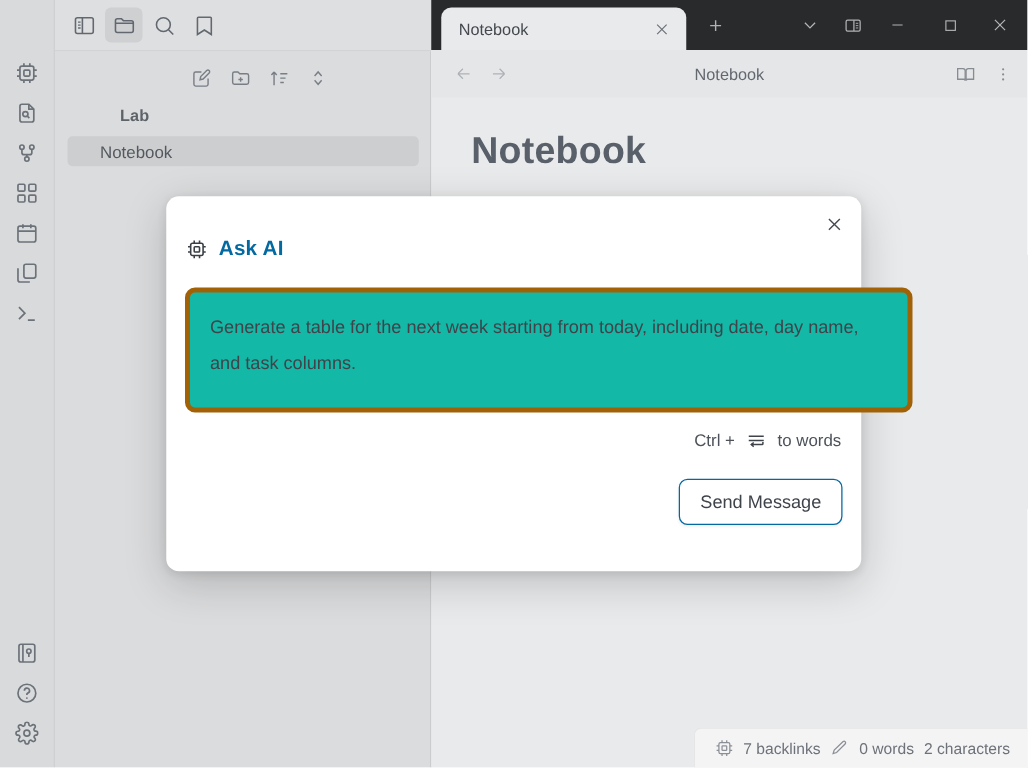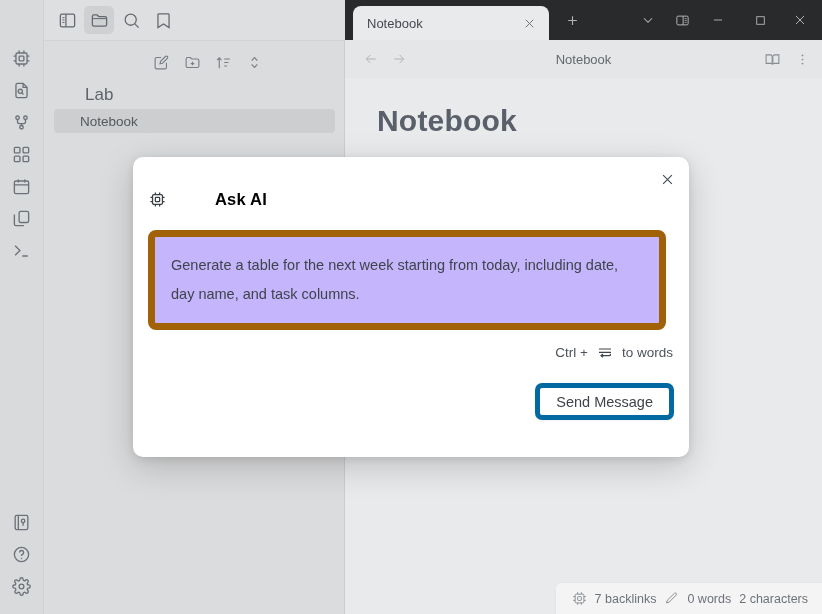--- a/index.html
+++ b/index.html
@@ -62,22 +62,22 @@
   .panel-tools {
     position: absolute; left: 0; top: 45px;
     width: 301px; height: 34px;
     display: flex; align-items: center; justify-content: flex-end;
     padding-right: 82px; gap: 14px;
     color: #7a7f87;
   }
   .panel-tools .tool { cursor: pointer; display:flex; }
 
   .section-label {
-    position: absolute; left: 41px; top: 85px;
-    font-size: 17px; color: #5a5f66; font-weight: 400;
+    position: absolute; left: 52px; top: 85px;
+    font-size: 13px; color: #5a5f66; font-weight: 700;
     letter-spacing: .1px;
   }
   .tree-item {
     position: absolute; left: 10px; top: 109px;
     width: 281px; height: 24px;
     display: flex; align-items: center;
     padding-left: 26px;
     font-size: 13.5px; color: #4e5359;
     border-radius: 4px;
     cursor: pointer;
@@ -190,49 +190,48 @@
     width: 24px; height: 24px;
     display:flex; align-items:center; justify-content:center;
     color: #454a52; cursor: pointer; border-radius: 4px;
   }
   .dlg-header {
     position: absolute; left: 16px; top: 33px;
     display: flex; align-items: center; gap: 9px;
   }
   .dlg-header .chip { color: #3a3f46; display:flex; }
   .dlg-title {
-    font-size: 16.5px; font-weight: bold; color: #000000;
+    font-size: 16.5px; font-weight: bold; color: #0369a1;
     letter-spacing: .2px;
-    margin-left: 40px;
   }
   .dlg-input {
     position: absolute; left: 15px; top: 73px;
-    width: 518px; height: 100px;
-    border: 7px solid #a16207;
+    width: 582px; height: 100px;
+    border: 4px solid #a16207;
     border-radius: 8px;
-    background: #c4b5fd;
+    background: #14b8a6;
     padding: 14px 16px;
     font-size: 14.5px; line-height: 29px;
     color: #3f444b;
     overflow: hidden;
     cursor: text;
   }
   .dlg-hint {
     position: absolute; right: 16px; top: 188px;
     display: flex; align-items: center; gap: 9px;
     font-size: 13.5px; color: #4d525a;
   }
   .dlg-hint .kb { display:flex; align-items:center; color:#3f444b; }
   .dlg-send {
     position: absolute; right: 15px; top: 226px;
     height: 37px;
     padding: 0 16px;
     display: flex; align-items: center; justify-content: center;
     background: #ffffff;
-    border: 5px solid #0369a1;
+    border: 1px solid #0369a1;
     border-radius: 7px;
     font-size: 14.5px; color: #3f444b;
     font-family: "Liberation Sans", sans-serif;
     cursor: pointer;
     box-shadow: 0 1px 2px rgba(0,0,0,0.05);
   }
 </style>
 </head>
 <body>
 

